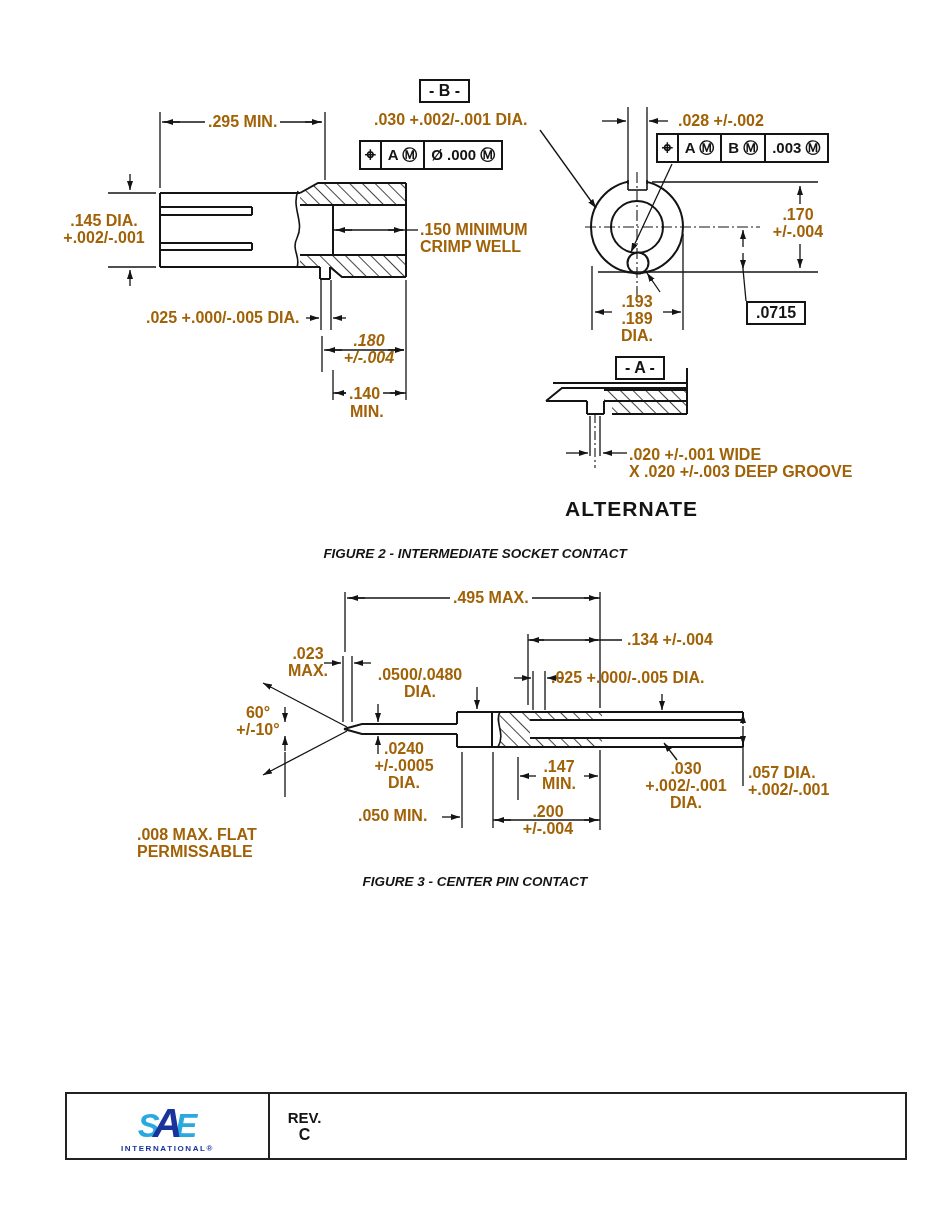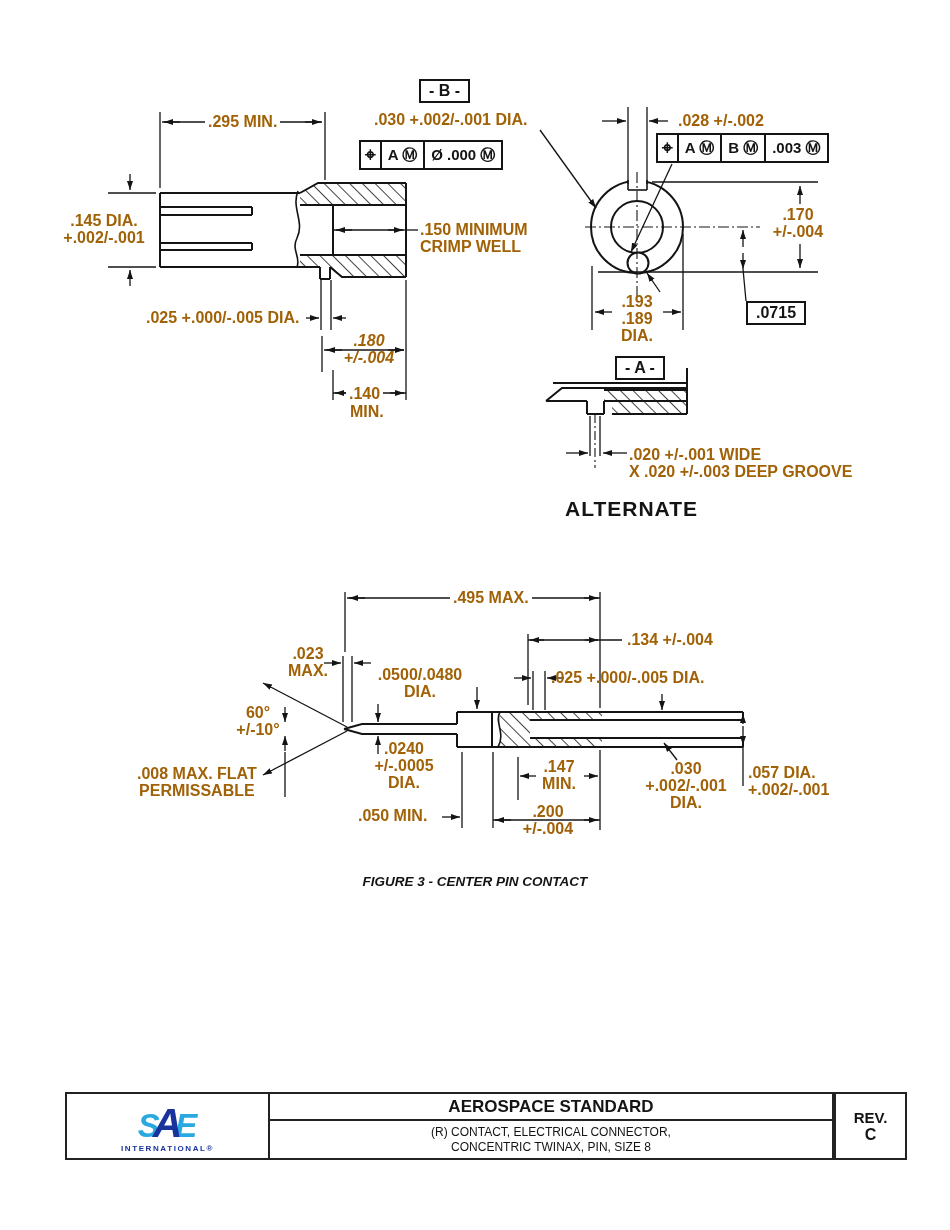--- a/index.html
+++ b/index.html
@@ -260,34 +260,35 @@
   <div class="lbl c" style="left:606px;top:293px;width:62px;">.193
 .189
 DIA.</div>
   <div class="databox" style="left:746px;top:301px;">.0715</div>
 
   <div class="databox" style="left:615px;top:356px;">- A -</div>
   <div class="lbl" style="left:629px;top:446px;">.020 +/-.001 WIDE
 X .020 +/-.003 DEEP GROOVE</div>
   <div class="alt" style="left:565px;top:497px;">ALTERNATE</div>
 
+  <div class="figcap" style="top:546px;">FIGURE 2 - INTERMEDIATE SOCKET CONTACT</div>
 
   <div class="lbl bg" style="left:450px;top:589px;">.495 MAX.</div>
   <div class="lbl" style="left:627px;top:631px;">.134 +/-.004</div>
   <div class="lbl c" style="left:281px;top:645px;width:54px;">.023
 MAX.</div>
   <div class="lbl c" style="left:370px;top:666px;width:100px;">.0500/.0480
 DIA.</div>
   <div class="lbl" style="left:551px;top:669px;">.025 +.000/-.005 DIA.</div>
   <div class="lbl c" style="left:226px;top:704px;width:64px;">60°
 +/-10°</div>
   <div class="lbl c" style="left:363px;top:740px;width:82px;">.0240
 +/-.0005
 DIA.</div>
-  <div class="lbl" style="left:137px;top:765px;text-align:center;">.008 MAX. FLAT
+  <div class="lbl" style="left:137px;top:826px;">.008 MAX. FLAT
 PERMISSABLE</div>
   <div class="lbl" style="left:358px;top:807px;">.050 MIN.</div>
   <div class="lbl c" style="left:530px;top:758px;width:58px;">.147
 MIN.</div>
   <div class="lbl c" style="left:511px;top:803px;width:74px;">.200
 +/-.004</div>
   <div class="lbl c" style="left:636px;top:760px;width:100px;">.030
 +.002/-.001
 DIA.</div>
   <div class="lbl" style="left:748px;top:764px;">.057 DIA.
@@ -297,26 +298,19 @@
 
   <div class="tblock">
     <div class="tb-logo">
       <div class="saelogo-row">
         <span class="sae-s">S</span>
           <span class="sae-a">A</span>
           <span class="sae-e">E</span>
       </div>
       <div class="sae-sub">INTERNATIONAL®</div>
     </div>
-    <div class="tb-mid">
-      <div class="tb-mid-top">AEROSPACE STANDARD</div>
-      <div class="tb-mid-bot">
-        <div>(R) CONTACT, ELECTRICAL CONNECTOR,</div>
-        <div>CONCENTRIC TWINAX, PIN, SIZE 8</div>
-      </div>
-    </div>
     <div class="tb-rev">
       <div class="revlab">REV.</div>
       <div class="revval">C</div>
     </div>
   </div>
 
 </div>
 
 </body></html>

